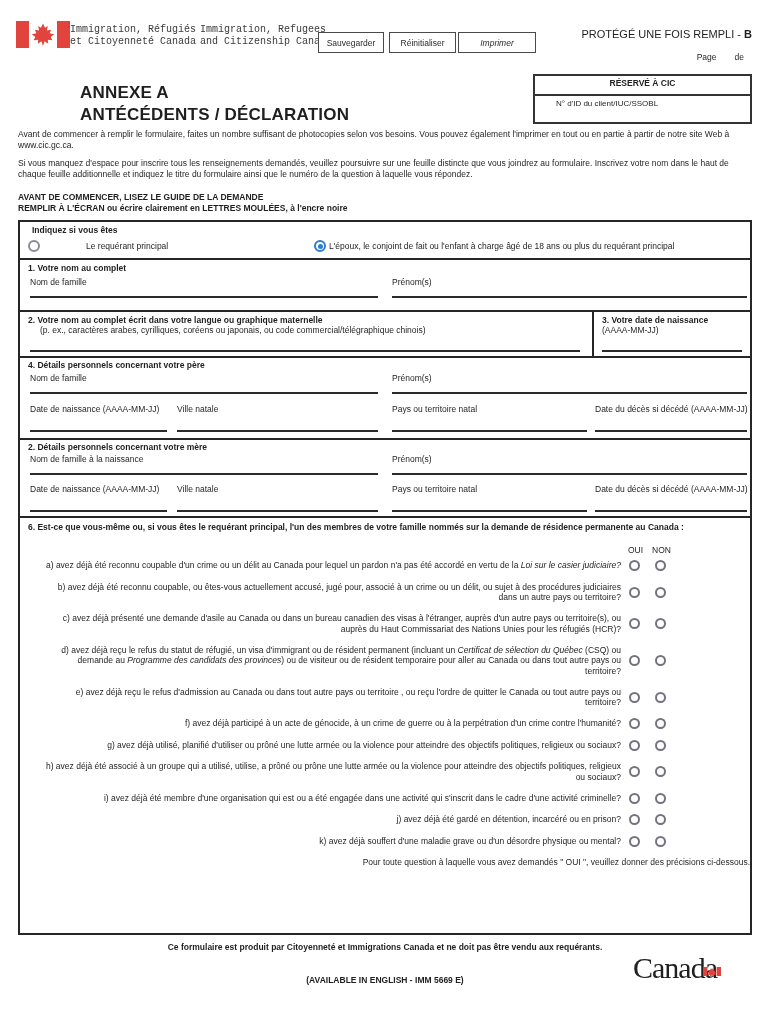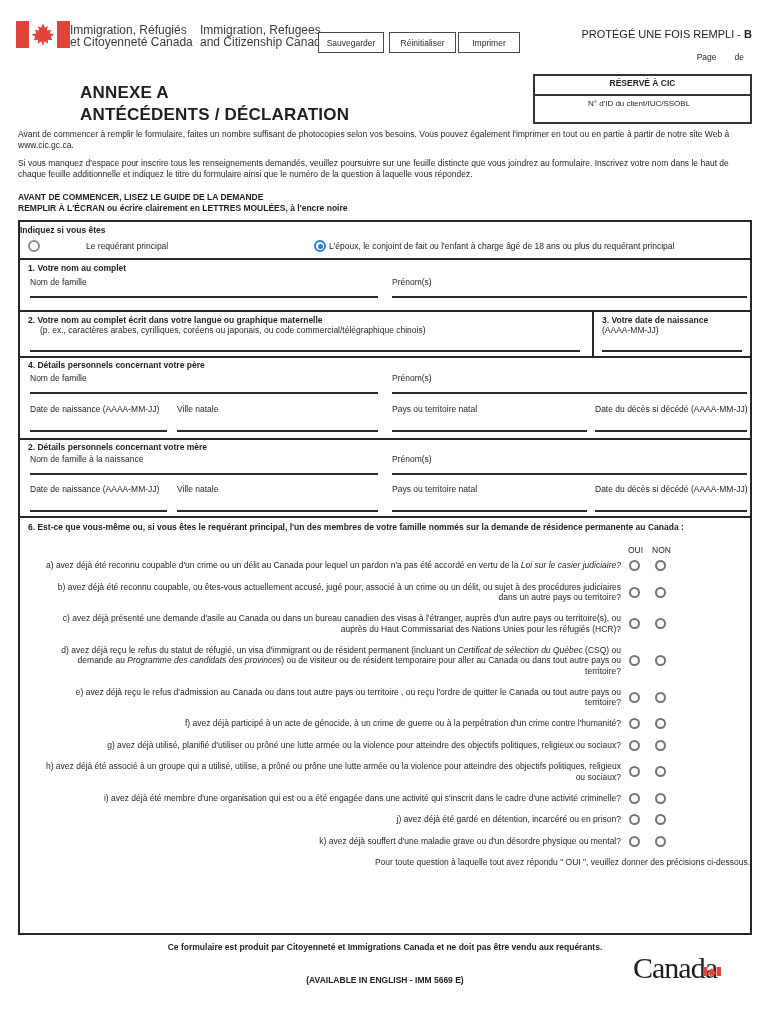--- a/index.html
+++ b/index.html
@@ -4,35 +4,35 @@
 <style>
   html,body{margin:0;padding:0;background:#ffffff;}
   .page{position:relative;width:770px;height:1024px;background:#ffffff;overflow:hidden;
         font-family:"Liberation Sans","DejaVu Sans",sans-serif;color:#1f1f1f;}
   .abs{position:absolute;}
   .nowrap{white-space:nowrap;}
   .b{font-weight:700;}
 
   
   .flag-logo{left:16px;top:21px;width:54px;height:27px;}
-  .dept{font-size:12px;line-height:12px;color:#3a3a3a;}
+  .dept{font-size:10px;line-height:12px;color:#3a3a3a;font-family:Liberation Mono, monospace;}
   .dept-fr{left:70px;top:24px;}
   .dept-en{left:200px;top:24px;}
   .tbtn{top:32px;height:21px;border:1px solid #4a4a4a;background:#ffffff;font-size:8.5px;
         display:flex;align-items:center;justify-content:center;color:#2a2a2a;box-sizing:border-box;cursor:pointer;}
   .btn-save{left:318px;width:66px;}
   .btn-reset{left:389px;width:67px;}
-  .btn-print{left:458px;width:62px;}
+  .btn-print{left:458px;width:78px;font-style:italic;}
   .protected{top:28px;right:18px;font-size:11px;}
   .pageline{top:52px;right:26px;font-size:8.5px;}
   .pageline span{margin-left:18px;}
 
   .reserved{left:533px;top:74px;width:219px;height:50px;border:2px solid #333;box-sizing:border-box;}
   .reserved-title{height:16px;border-bottom:2px solid #333;text-align:center;font-weight:700;font-size:8.5px;padding-top:2px;}
-  .reserved-label{font-size:8px;padding:3px 5px;margin-left:48px;}
+  .reserved-label{font-size:8px;padding:3px 21px;}
 
   .ftitle{left:80px;top:82px;font-size:17px;font-weight:700;line-height:22px;letter-spacing:.2px;}
 
   .para{left:18px;width:734px;font-size:8.5px;line-height:10.5px;}
   .p1{top:129px;}
   .p2{top:158px;}
   .instr{top:192px;font-weight:700;}
 
   
   .form-box{left:18px;top:220px;width:734px;height:715px;border:2px solid #262626;box-sizing:border-box;
@@ -108,21 +108,21 @@
   <div class="abs para p1">Avant de commencer à remplir le formulaire, faites un nombre suffisant de photocopies selon vos besoins. Vous pouvez également l'imprimer en tout  ou en partie à partir de notre site Web à www.cic.gc.ca.</div>
   <div class="abs para p2">Si vous manquez d'espace pour inscrire tous les renseignements demandés, veuillez poursuivre sur une feuille distincte que vous joindrez au formulaire. Inscrivez votre nom dans le haut de chaque feuille additionnelle et indiquez le titre du formulaire ainsi que le numéro de la question à laquelle vous répondez.</div>
   <div class="abs para instr">
     <div>AVANT DE COMMENCER, LISEZ LE GUIDE DE LA DEMANDE</div>
     <div>REMPLIR À L'ÉCRAN ou écrire clairement en LETTRES MOULÉES, à l'encre noire</div>
   </div>
 
   <div class="abs form-box">
 
     <div class="row row-indicate">
-      <div class="lbl b" style="left:0;top:3px;">Indiquez si vous êtes</div>
+      <div class="lbl b" style="left:12px;top:3px;">Indiquez si vous êtes</div>
       <span class="radio" style="left:8px;top:18px;"></span>
       <div class="lbl" style="left:23px;top:19px;padding-left:43px;">Le requérant principal</div>
       <span class="radio sel" style="left:294px;top:18px;"></span>
       <div class="lbl" style="left:309px;top:19px;">L'époux, le conjoint de fait ou l'enfant à charge âgé de 18 ans ou plus du requérant principal</div>
     </div>
 
     <div class="row row-s1">
       <div class="lbl b" style="left:8px;top:3px;">1.   Votre nom au complet</div>
       <div class="lbl" style="left:10px;top:17px;">Nom de famille</div>
       <div class="lbl" style="left:372px;top:17px;">Prénom(s)</div>
@@ -250,21 +250,21 @@
               <span class="pradio"></span>
             </div>
           </div>
           <div class="q-item">
             <div class="q-text"><span>k) </span><span>avez déjà souffert d'une maladie grave ou d'un désordre physique ou mental?</span></div>
             <div class="q-radios">
               <span class="pradio"></span>
               <span class="pradio"></span>
             </div>
           </div>
-          <div class="q-note">Pour toute question à laquelle tout avez répondu " OUI ", veuillez donner des précisions ci-dessous.</div>
+          <div class="q-note">Pour toute question à laquelle vous avez demandés " OUI ", veuillez donner des précisions ci-dessous.</div>
         </div>
     </div>
   </div>
 
   <div class="abs f1">Ce formulaire est produit par Citoyenneté et Immigrations Canada et ne doit pas être vendu aux requérants.</div>
   <div class="abs f2">(AVAILABLE IN ENGLISH - IMM 5669 E)</div>
   <div class="abs wordmark">
     <span>Canada</span>
     <span class="wm-flag">
       <svg width="18" height="9" viewBox="0 0 18 9" xmlns="http://www.w3.org/2000/svg">

